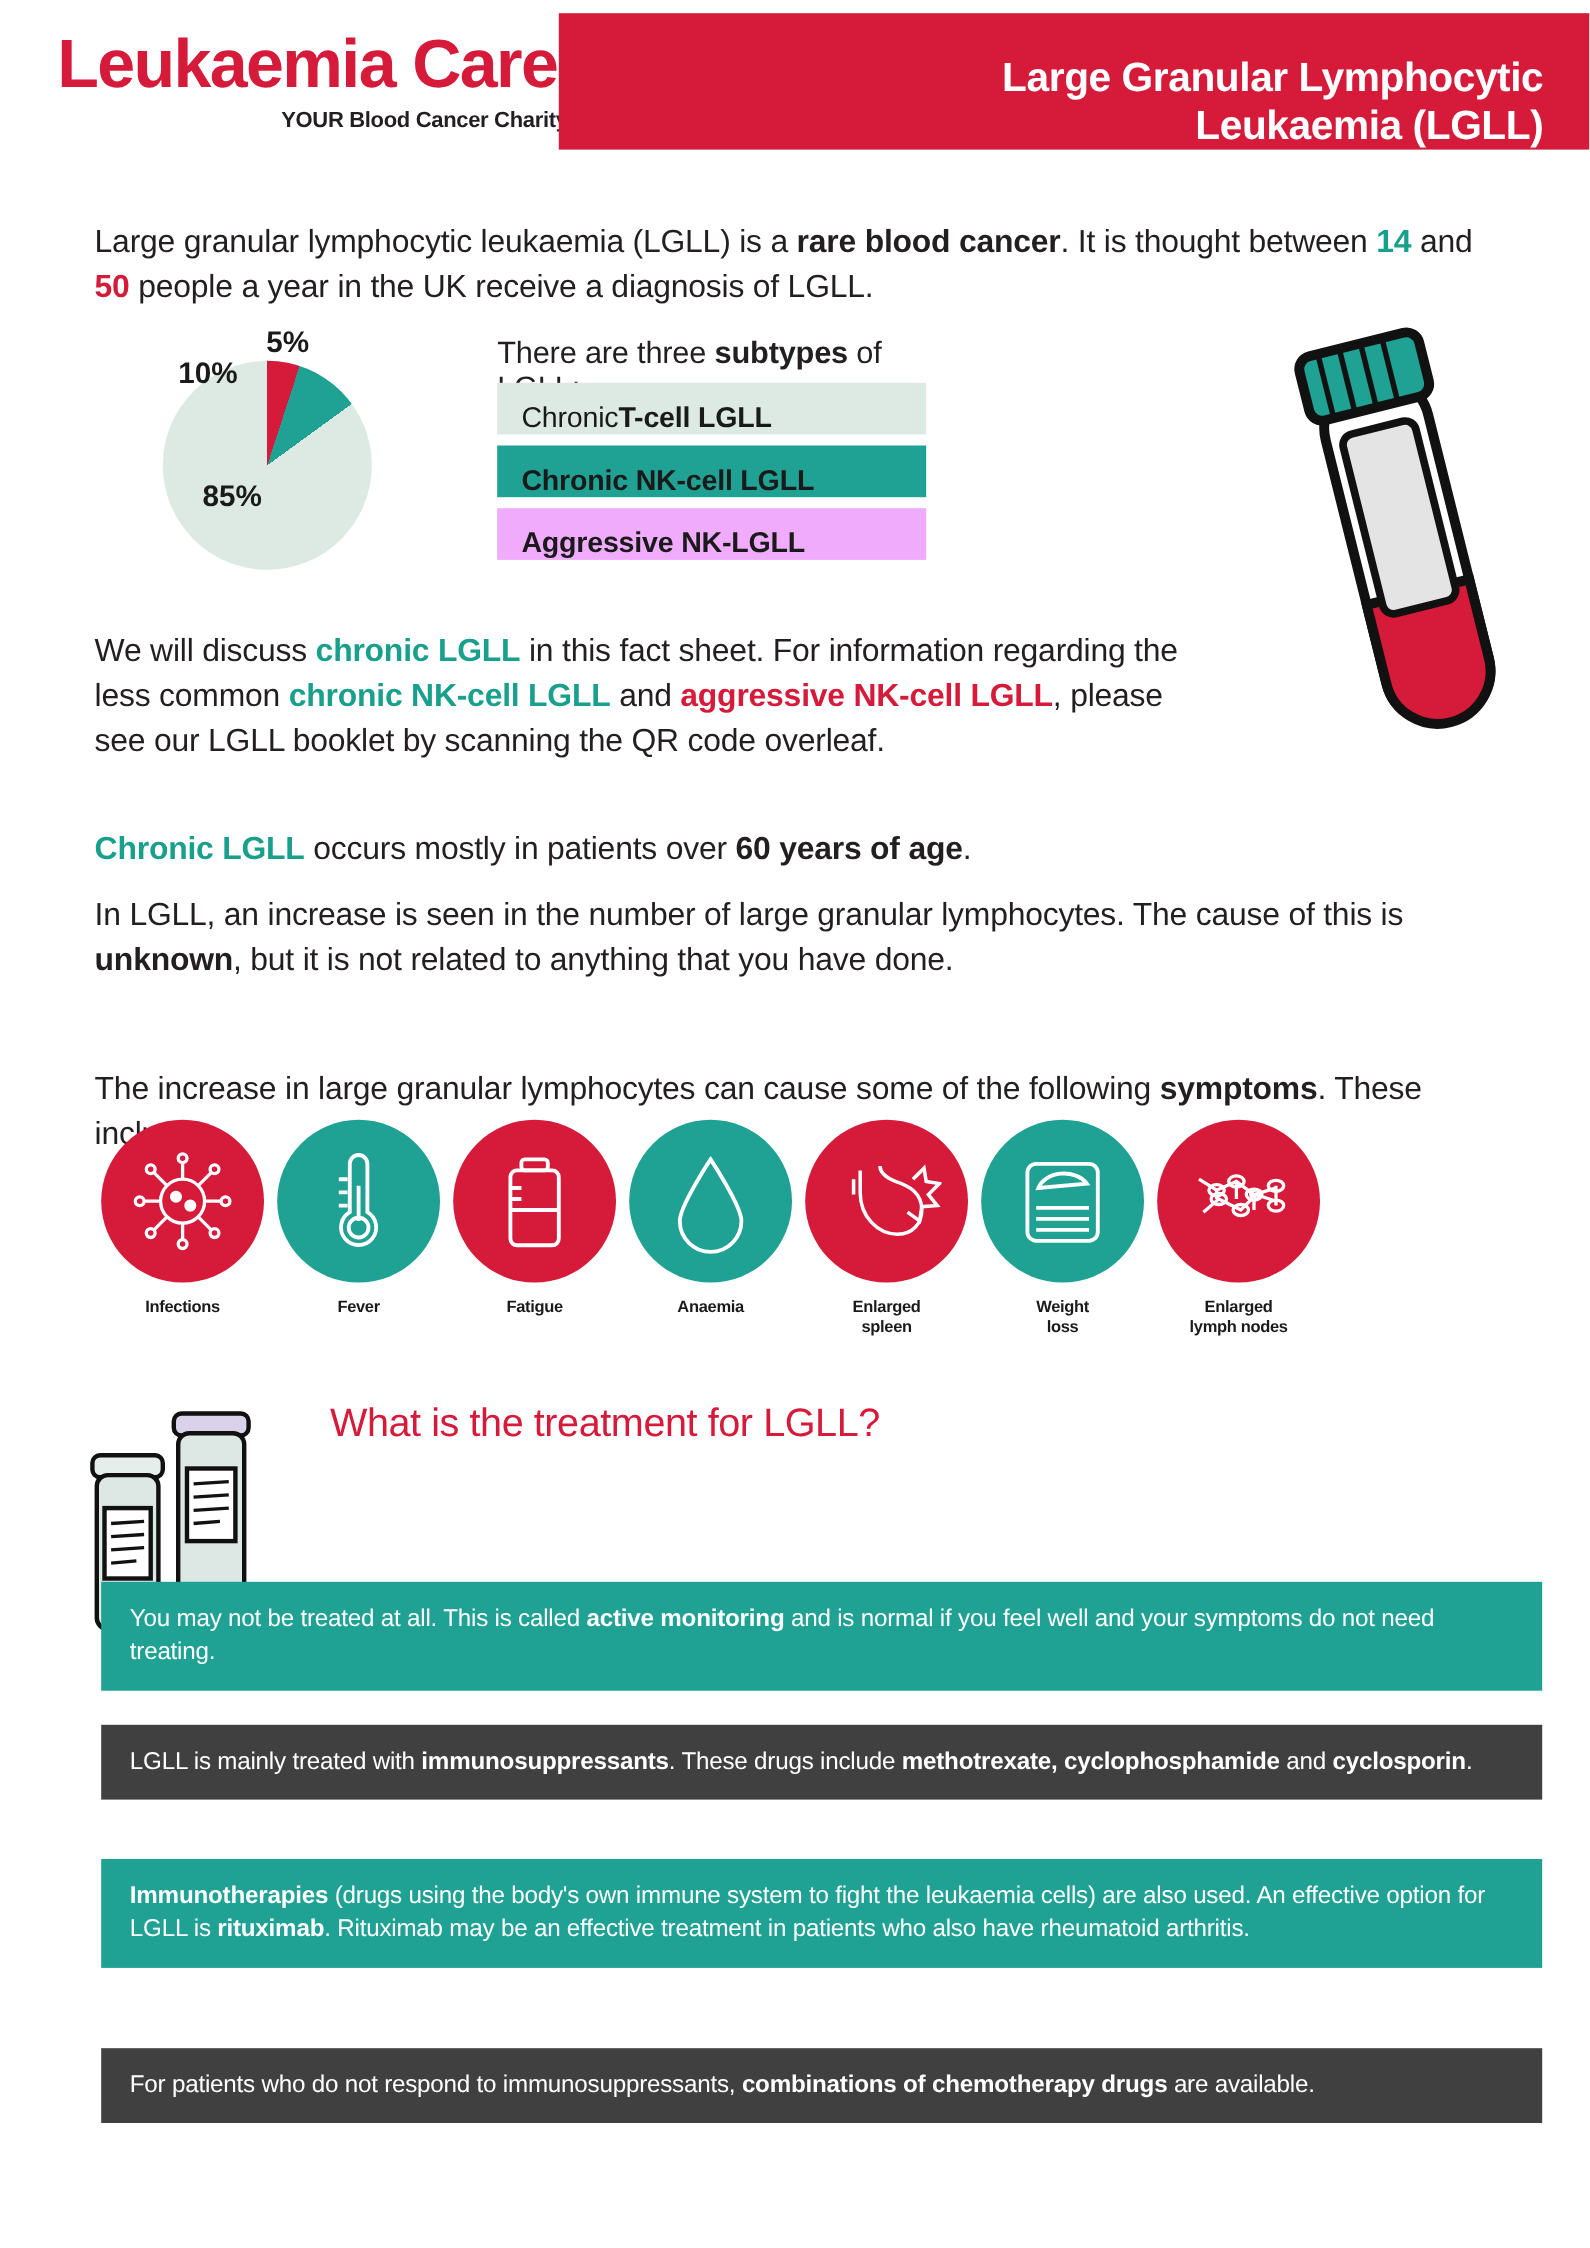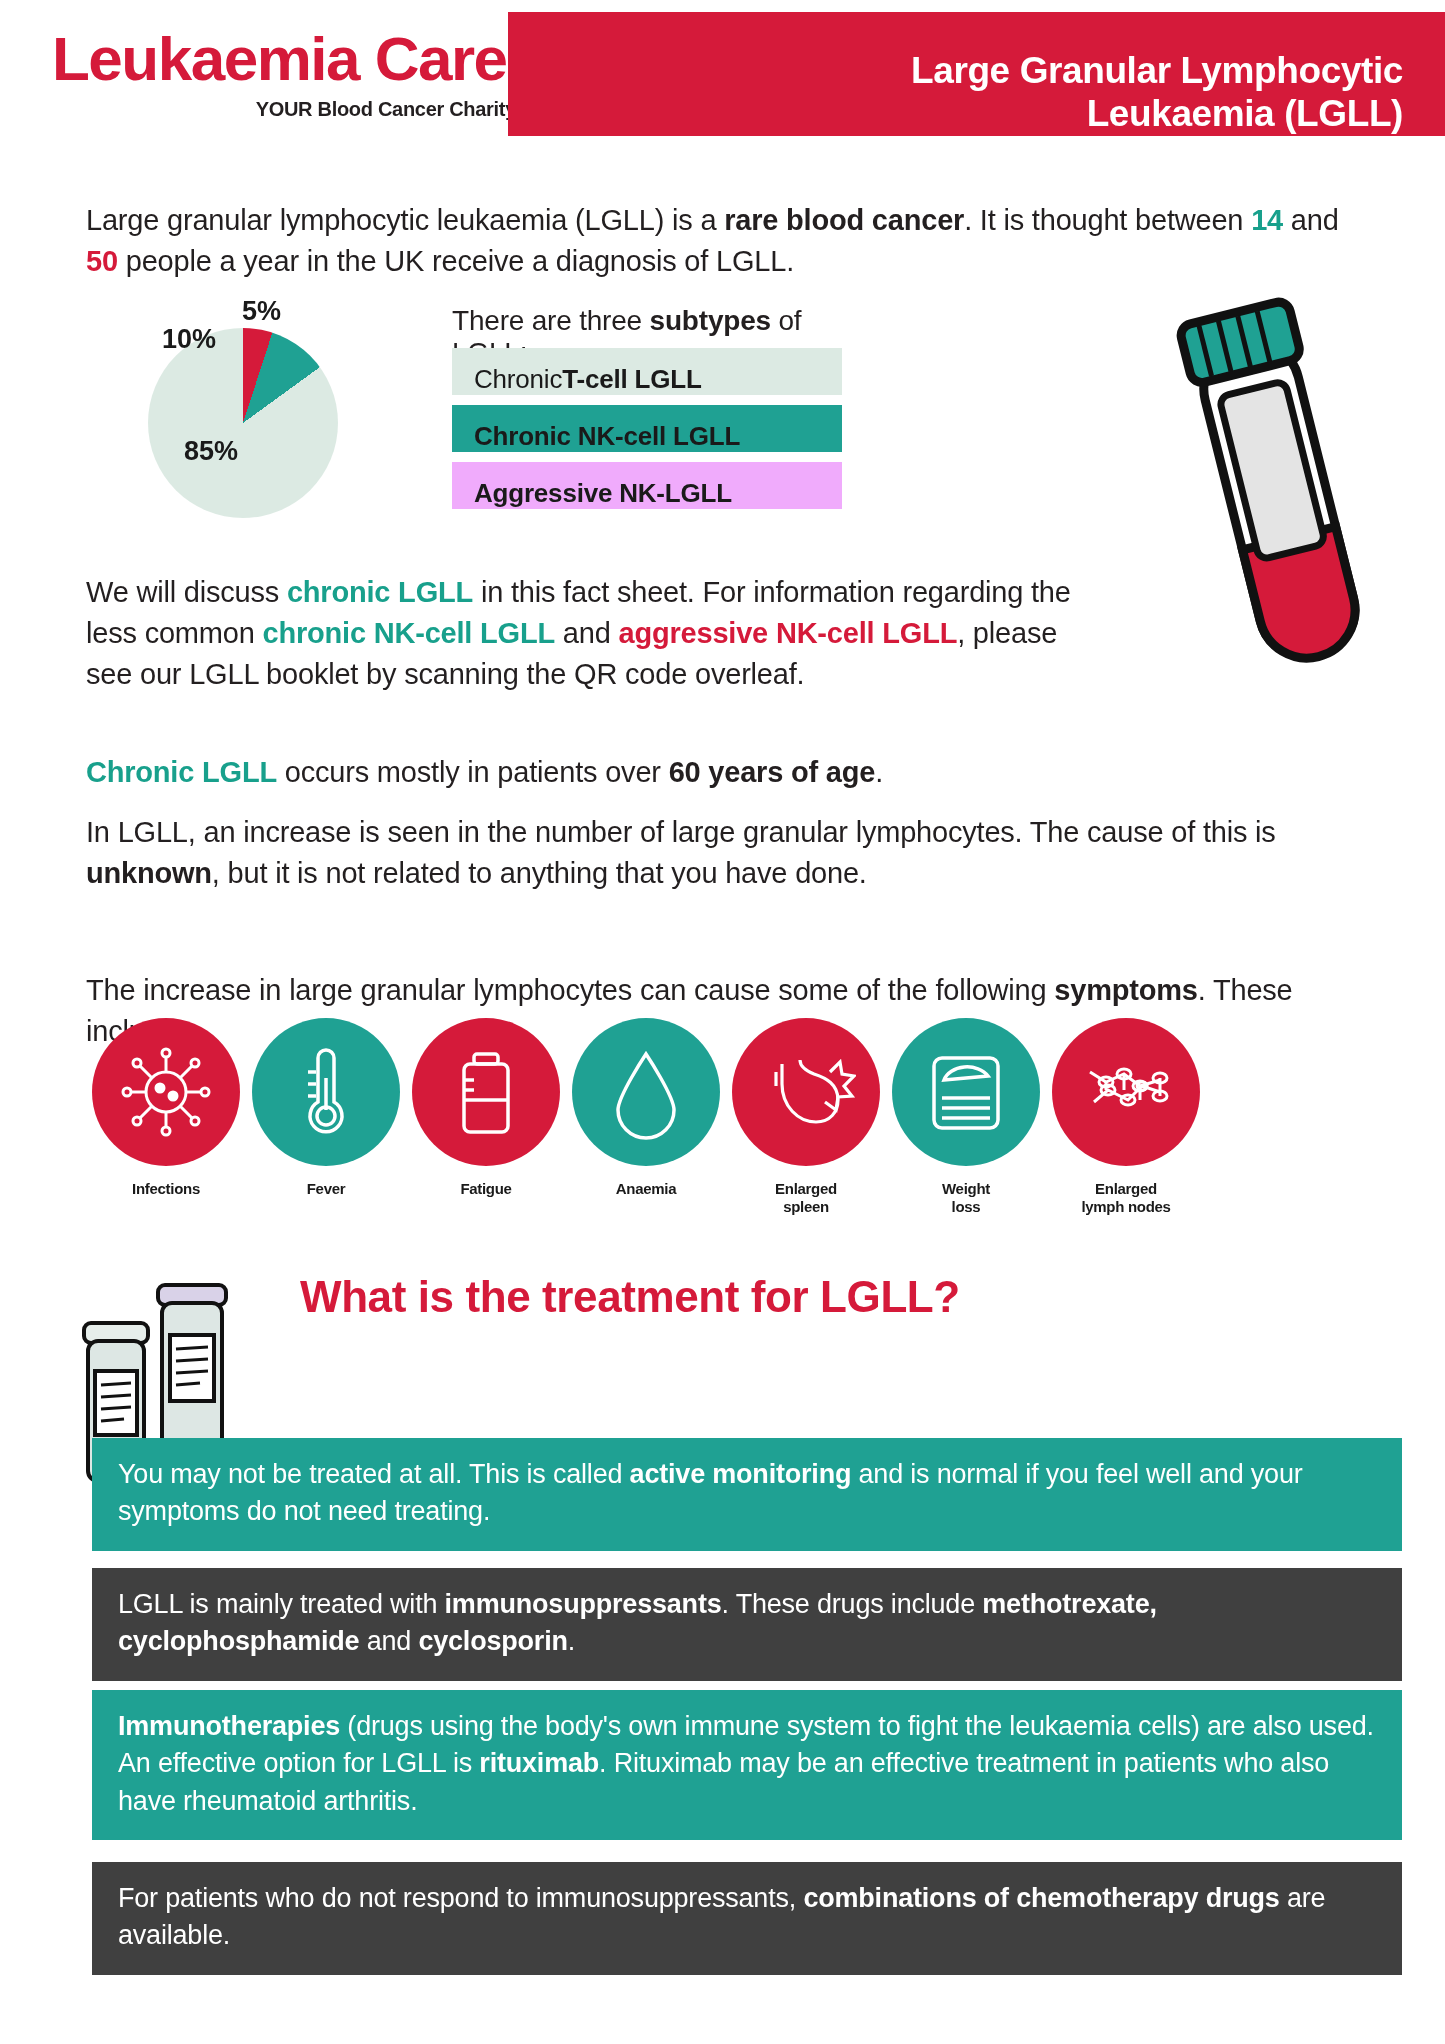--- a/index.html
+++ b/index.html
@@ -91,30 +91,30 @@
   .c-teal { background: #1FA193; }
   .sym-label {
     margin-top: 14px; font-size: 15px; font-weight: bold; color: #1a1a1a;
     text-align: center; line-height: 1.18; letter-spacing: -0.3px;
   }
 
   
   .vials { position: absolute; left: 40px; top: 1275px; width: 195px; height: 220px; }
   .treat-head {
     position: absolute; left: 300px; top: 1272px;
-    font-size: 44px; font-weight: bold; color: #D51A3A; letter-spacing: -0.4px;
+    font-size: 36px; font-weight: normal; color: #D51A3A; letter-spacing: -0.4px;
   }
   .treat-intro {
     position: absolute; left: 300px; top: 1330px; width: 1010px;
     font-size: 28px; line-height: 1.42; color: #231f20; letter-spacing: -0.2px;
   }
 
   .bar {
     position: absolute; left: 92px; width: 1310px; color: #fff;
-    font-size: 27px; line-height: 1.38; padding: 18px 26px 20px 26px;
+    font-size: 22px; line-height: 1.38; padding: 18px 26px 20px 26px;
     letter-spacing: -0.2px;
   }
   .b-teal { background: #1FA193; }
   .b-red  { background: #404040; }
   .bar-1 { top: 1438px; }
   .bar-2 { top: 1568px; }
   .bar-3 { top: 1690px; }
   .bar-4 { top: 1862px; }
 </style>
 </head>

